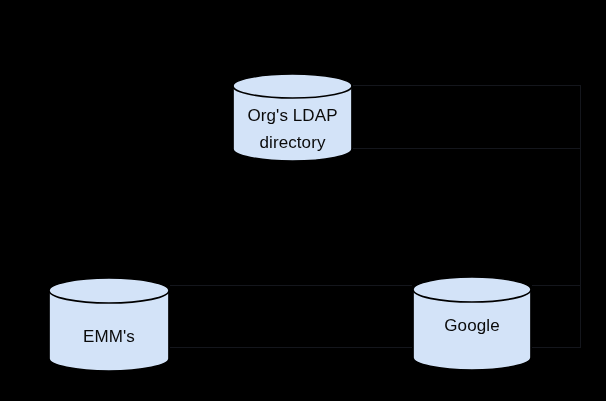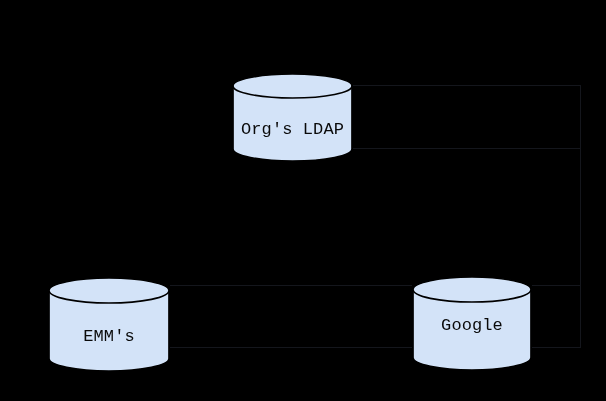--- a/index.html
+++ b/index.html
@@ -6,21 +6,20 @@
   body {
     width: 606px; height: 401px;
     background: var(--background, #000);
     font-family: "Liberation Sans", sans-serif;
     overflow: hidden;
   }
   .canvas {
     position: relative;
     width: 606px; height: 401px;
     background: var(--background, #000);
-    font-family: Liberation Mono, monospace;
   }
   
   .conn {
     position: absolute;
     background: var(--connector-color, #14161c);
   }
   .conn.h { height: 1px; }
   .conn.v { width: 1px; }
   
   .node { position: absolute; }
@@ -52,20 +51,21 @@
   <div class="conn h" style="left:170px; top:285px; width:242px;"></div>
   <div class="conn h" style="left:170px; top:347px; width:242px;"></div>
 
   <div class="node node-ldap" style="left:232px; top:73px; width:121px; height:90px;">
     <svg width="121" height="90" viewBox="0 0 121 90">
       <path class="cyl-fill cyl-stroke" d="M1 13 L1 76 A59.5 12 0 0 0 120 76 L120 13" fill-rule="nonzero"></path>
       <ellipse class="cyl-fill cyl-stroke" cx="60.5" cy="13" rx="59.5" ry="12"></ellipse>
     </svg>
     <div class="label">
       <span>Org's LDAP</span>
+      <span>directory</span>
     </div>
   </div>
 
   <div class="node node-emm" style="left:48px; top:277px; width:122px; height:96px;">
     <svg width="122" height="96" viewBox="0 0 122 96">
       <path class="cyl-fill cyl-stroke" d="M1 13.5 L1 81.5 A60 12.5 0 0 0 121 81.5 L121 13.5" fill-rule="nonzero"></path>
       <ellipse class="cyl-fill cyl-stroke" cx="61" cy="13.5" rx="60" ry="12.5"></ellipse>
     </svg>
     <div class="label">
       <span>EMM's</span>

